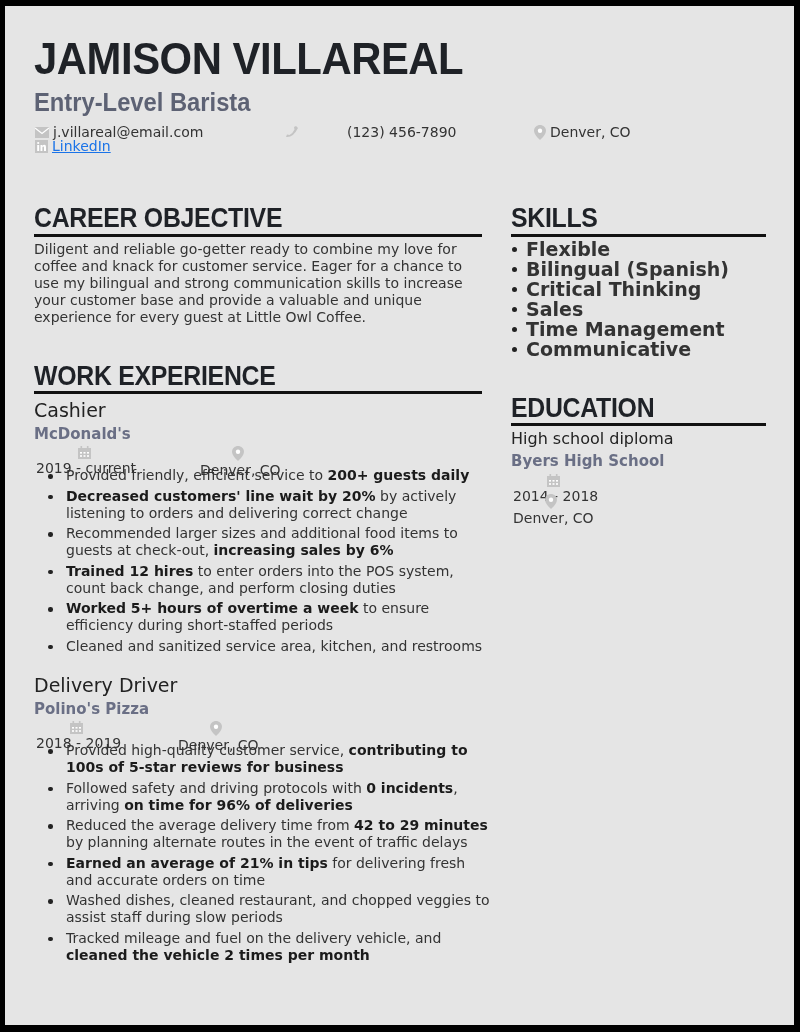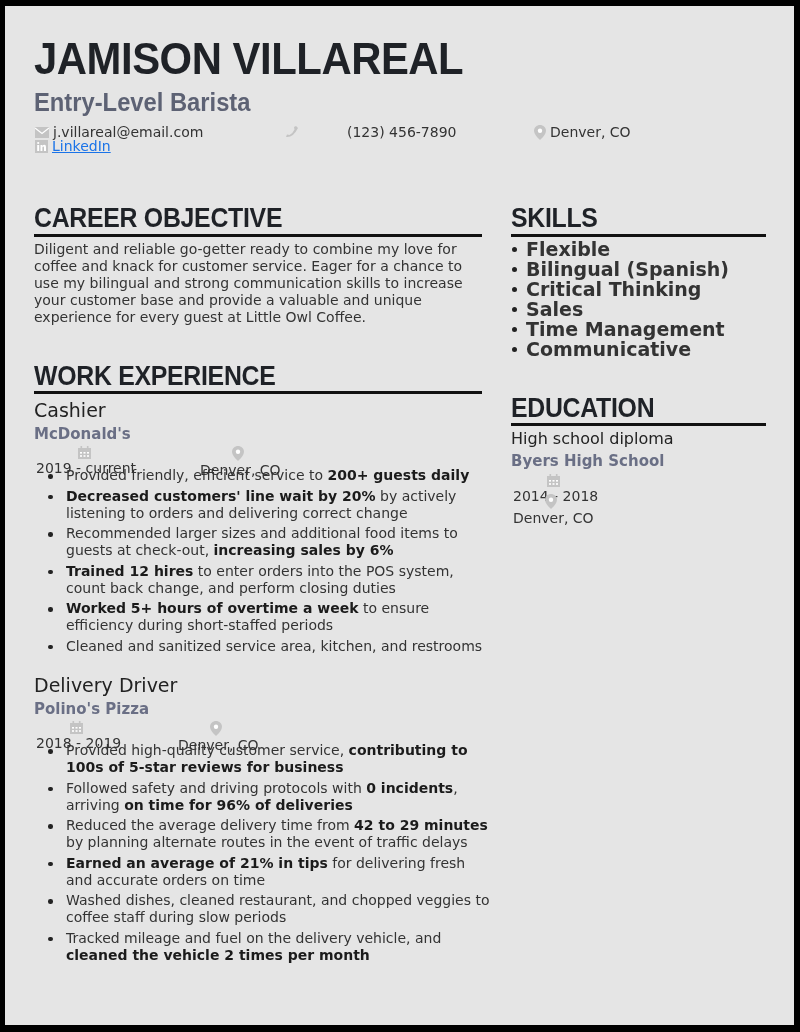--- a/index.html
+++ b/index.html
@@ -184,17 +184,17 @@
         <path d="M6 0 C2.7 0 0 2.6 0 5.8 C0 10 6 15 6 15 C6 15 12 10 12 5.8 C12 2.6 9.3 0 6 0 Z" fill="#c4c4c4"></path>
         <circle cx="6" cy="5.8" r="2.2" fill="#fff"></circle>
       </svg>
     <span>Denver, CO</span>
   </div>
   <ul class="bullets" id="bullets-1" style="left:61px; top:736px; width:425px;">
       <li><span>Provided high-quality customer service, </span><b>contributing to 100s of 5-star reviews for business</b></li>
       <li><span>Followed safety and driving protocols with </span><b>0 incidents</b><span>, arriving </span><b>on time for 96% of deliveries</b></li>
       <li><span>Reduced the average delivery time from </span><b>42 to 29 minutes</b><span> by planning alternate routes in the event of traffic delays</span></li>
       <li><b>Earned an average of 21% in tips</b><span> for delivering fresh and accurate orders on time</span></li>
-      <li><span>Washed dishes, cleaned restaurant, and chopped veggies to coffee staff during slow periods</span></li>
+      <li><span>Washed dishes, cleaned restaurant, and chopped veggies to assist staff during slow periods</span></li>
       <li><span>Tracked mileage and fuel on the delivery vehicle, and </span><b>cleaned the vehicle 2 times per month</b></li>
     </ul>
 
 </div>
 
 </body></html>

